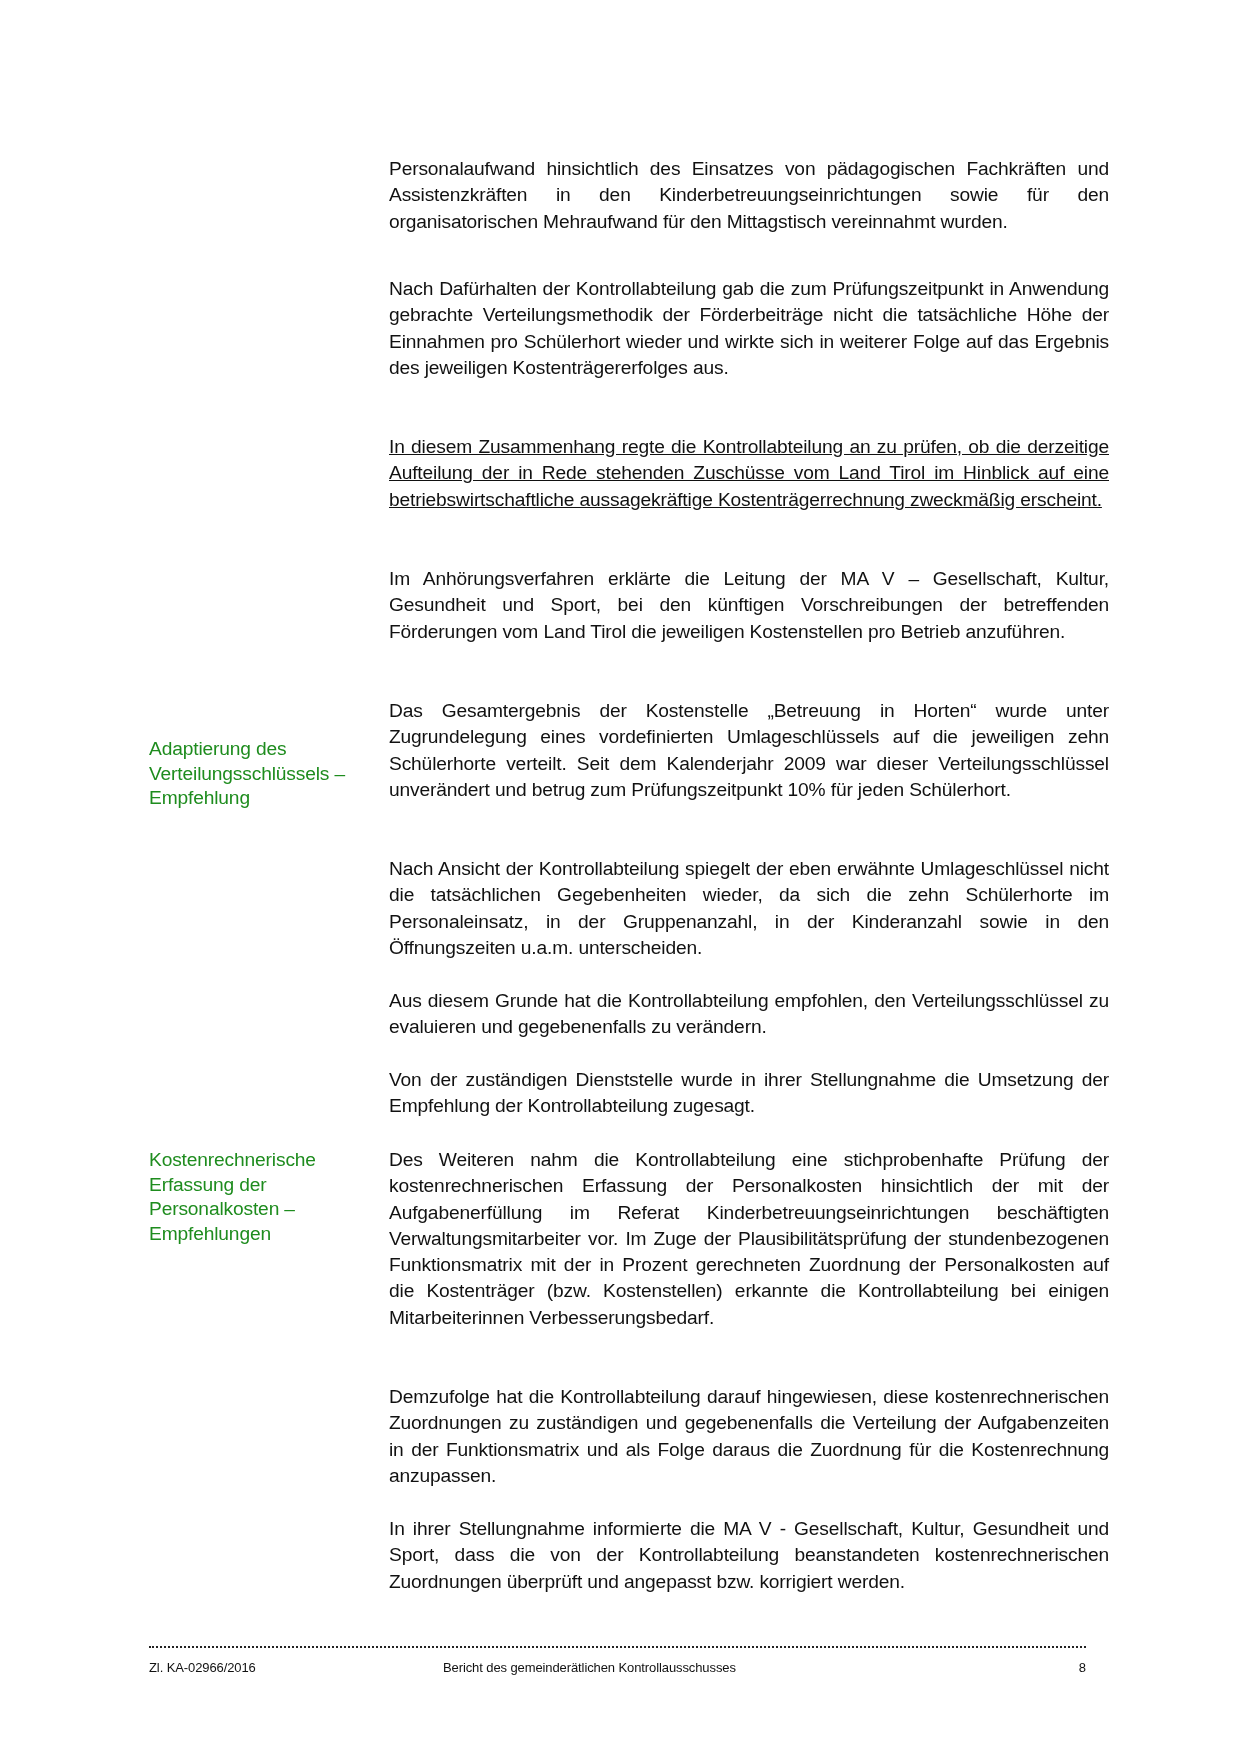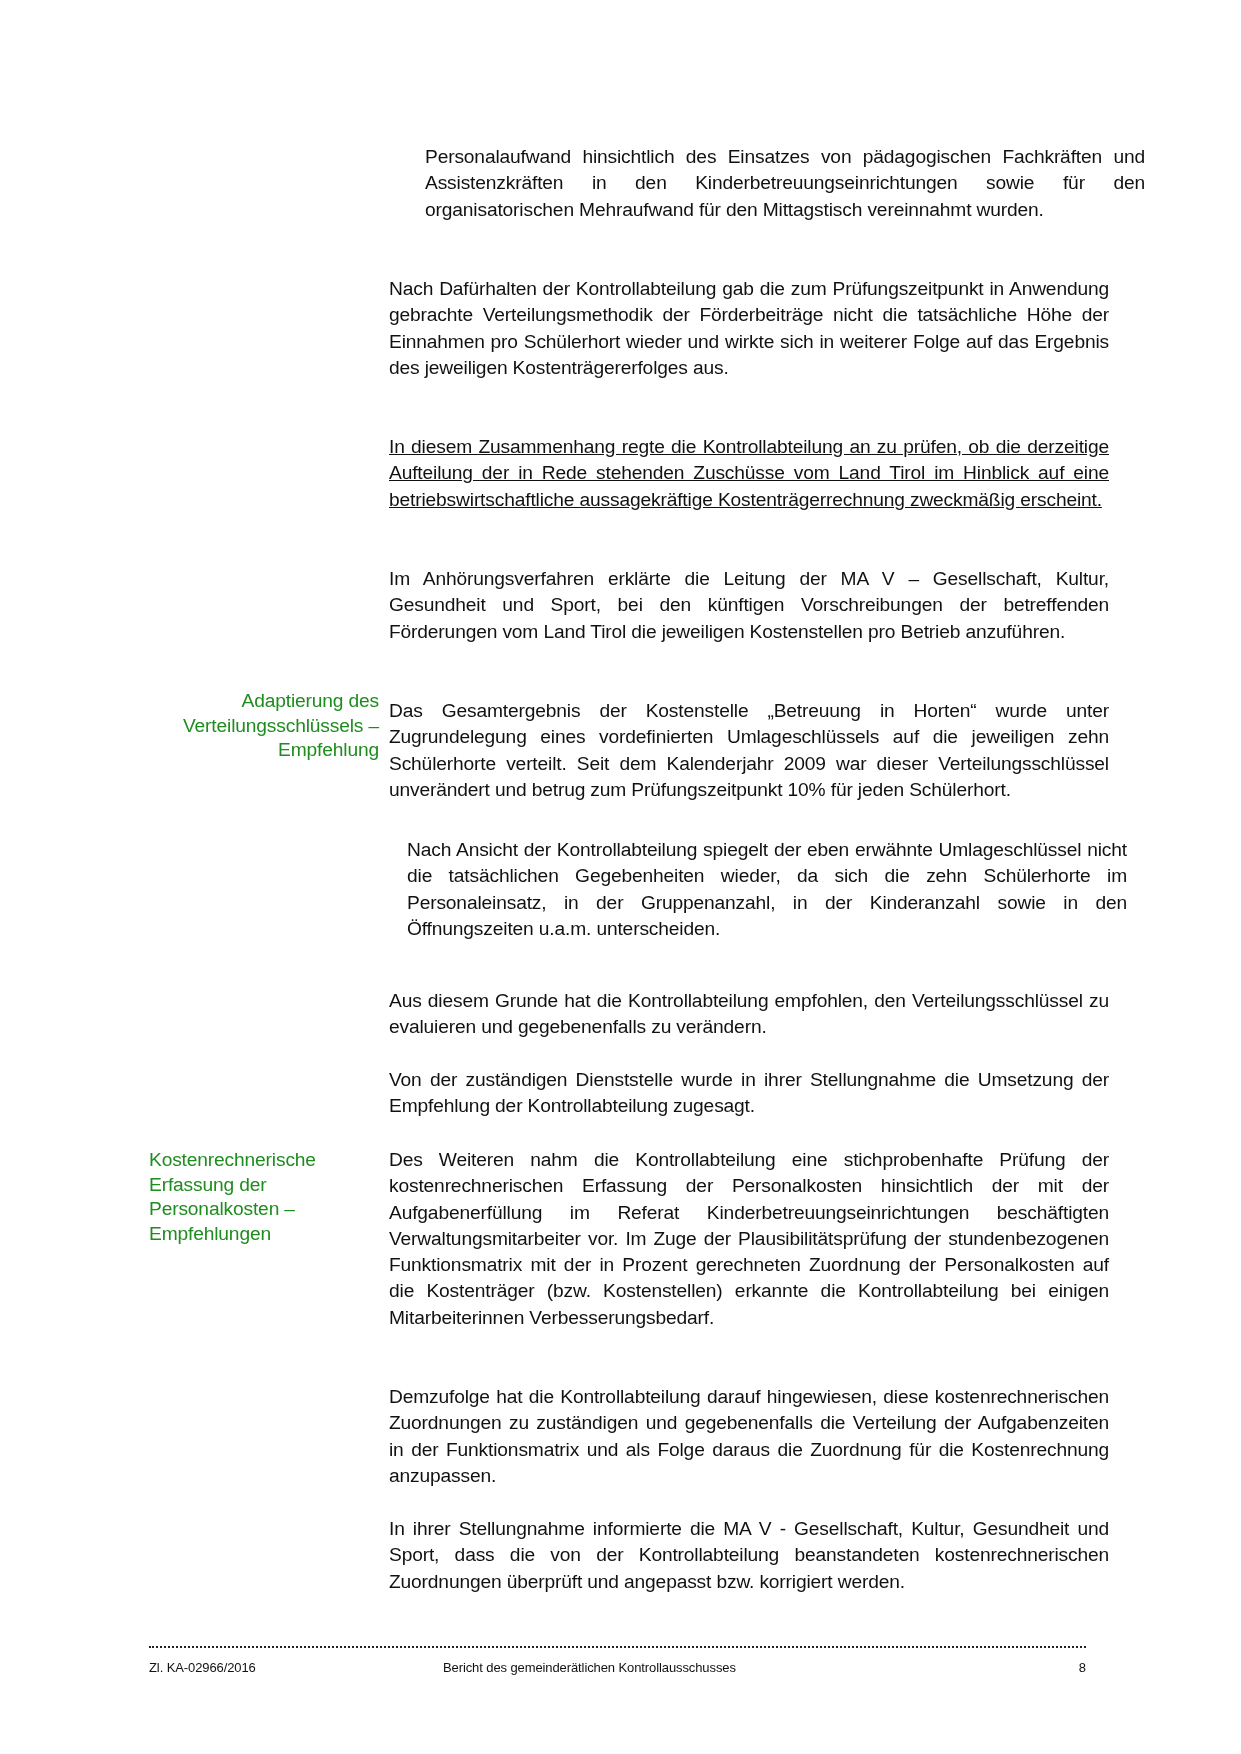--- a/index.html
+++ b/index.html
@@ -24,28 +24,28 @@
       height: 0; border-top: 2px dotted #222;
     }
     .footer {
       position: absolute; top: 1658px; font-size: 13px; line-height: 20px; color: #111;
       letter-spacing: -0.1px;
     }
   </style>
 </head>
 <body>
 
-<p class="para" style="top:144px;margin-left:36px;">Personalaufwand hinsichtlich des Einsatzes von pädagogischen Fachkräften und Assistenzkräften in den Kinderbetreuungseinrichtungen sowie für den organisatorischen Mehraufwand für den Mittagstisch vereinnahmt wurden.</p>
+<p class="para" style="top:156px;">Personalaufwand hinsichtlich des Einsatzes von pädagogischen Fachkräften und Assistenzkräften in den Kinderbetreuungseinrichtungen sowie für den organisatorischen Mehraufwand für den Mittagstisch vereinnahmt wurden.</p>
 <p class="para" style="top:276px;">Nach Dafürhalten der Kontrollabteilung gab die zum Prüfungszeitpunkt in Anwendung gebrachte Verteilungsmethodik der Förderbeiträge nicht die tatsächliche Höhe der Einnahmen pro Schülerhort wieder und wirkte sich in weiterer Folge auf das Ergebnis des jeweiligen Kostenträgererfolges aus.</p>
 <p class="para" style="top:434px;text-decoration:underline;">In diesem Zusammenhang regte die Kontrollabteilung an zu prüfen, ob die derzeitige Aufteilung der in Rede stehenden Zuschüsse vom Land Tirol im Hinblick auf eine betriebswirtschaftliche aussagekräftige Kostenträgerrechnung zweckmäßig erscheint.</p>
 <p class="para" style="top:566px;">Im Anhörungsverfahren erklärte die Leitung der MA V – Gesellschaft, Kultur, Gesundheit und Sport, bei den künftigen Vorschreibungen der betreffenden Förderungen vom Land Tirol die jeweiligen Kostenstellen pro Betrieb anzuführen.</p>
 
-<p class="note" style="top:689px;text-align:right;">Adaptierung des Verteilungsschlüssels – Empfehlung</p>
+<p class="note" style="top:737px;">Adaptierung des Verteilungsschlüssels – Empfehlung</p>
 <p class="para" style="top:698px;">Das Gesamtergebnis der Kostenstelle „Betreuung in Horten“ wurde unter Zugrundelegung eines vordefinierten Umlageschlüssels auf die jeweiligen zehn Schülerhorte verteilt. Seit dem Kalenderjahr 2009 war dieser Verteilungsschlüssel unverändert und betrug zum Prüfungszeitpunkt 10% für jeden Schülerhort.</p>
-<p class="para" style="top:837px;margin-left:18px;">Nach Ansicht der Kontrollabteilung spiegelt der eben erwähnte Umlageschlüssel nicht die tatsächlichen Gegebenheiten wieder, da sich die zehn Schülerhorte im Personaleinsatz, in der Gruppenanzahl, in der Kinderanzahl sowie in den Öffnungszeiten u.a.m. unterscheiden.</p>
+<p class="para" style="top:856px;">Nach Ansicht der Kontrollabteilung spiegelt der eben erwähnte Umlageschlüssel nicht die tatsächlichen Gegebenheiten wieder, da sich die zehn Schülerhorte im Personaleinsatz, in der Gruppenanzahl, in der Kinderanzahl sowie in den Öffnungszeiten u.a.m. unterscheiden.</p>
 <p class="para" style="top:988px;">Aus diesem Grunde hat die Kontrollabteilung empfohlen, den Verteilungsschlüssel zu evaluieren und gegebenenfalls zu verändern.</p>
 <p class="para" style="top:1067px;">Von der zuständigen Dienststelle wurde in ihrer Stellungnahme die Umsetzung der Empfehlung der Kontrollabteilung zugesagt.</p>
 
 <p class="note" style="top:1148px;">Kostenrechnerische Erfassung der Personalkosten – Empfehlungen</p>
 <p class="para" style="top:1147px;">Des Weiteren nahm die Kontrollabteilung eine stichprobenhafte Prüfung der kostenrechnerischen Erfassung der Personalkosten hinsichtlich der mit der Aufgabenerfüllung im Referat Kinderbetreuungseinrichtungen beschäftigten Verwaltungsmitarbeiter vor. Im Zuge der Plausibilitätsprüfung der stundenbezogenen Funktionsmatrix mit der in Prozent gerechneten Zuordnung der Personalkosten auf die Kostenträger (bzw. Kostenstellen) erkannte die Kontrollabteilung bei einigen Mitarbeiterinnen Verbesserungsbedarf.</p>
 <p class="para" style="top:1384px;">Demzufolge hat die Kontrollabteilung darauf hingewiesen, diese kostenrechnerischen Zuordnungen zu zuständigen und gegebenenfalls die Verteilung der Aufgabenzeiten in der Funktionsmatrix und als Folge daraus die Zuordnung für die Kostenrechnung anzupassen.</p>
 <p class="para" style="top:1516px;">In ihrer Stellungnahme informierte die MA V - Gesellschaft, Kultur, Gesundheit und Sport, dass die von der Kontrollabteilung beanstandeten kostenrechnerischen Zuordnungen überprüft und angepasst bzw. korrigiert werden.</p>
 
 <div class="rule"></div>
 <div class="footer" style="left:149px;">Zl. KA-02966/2016</div>

